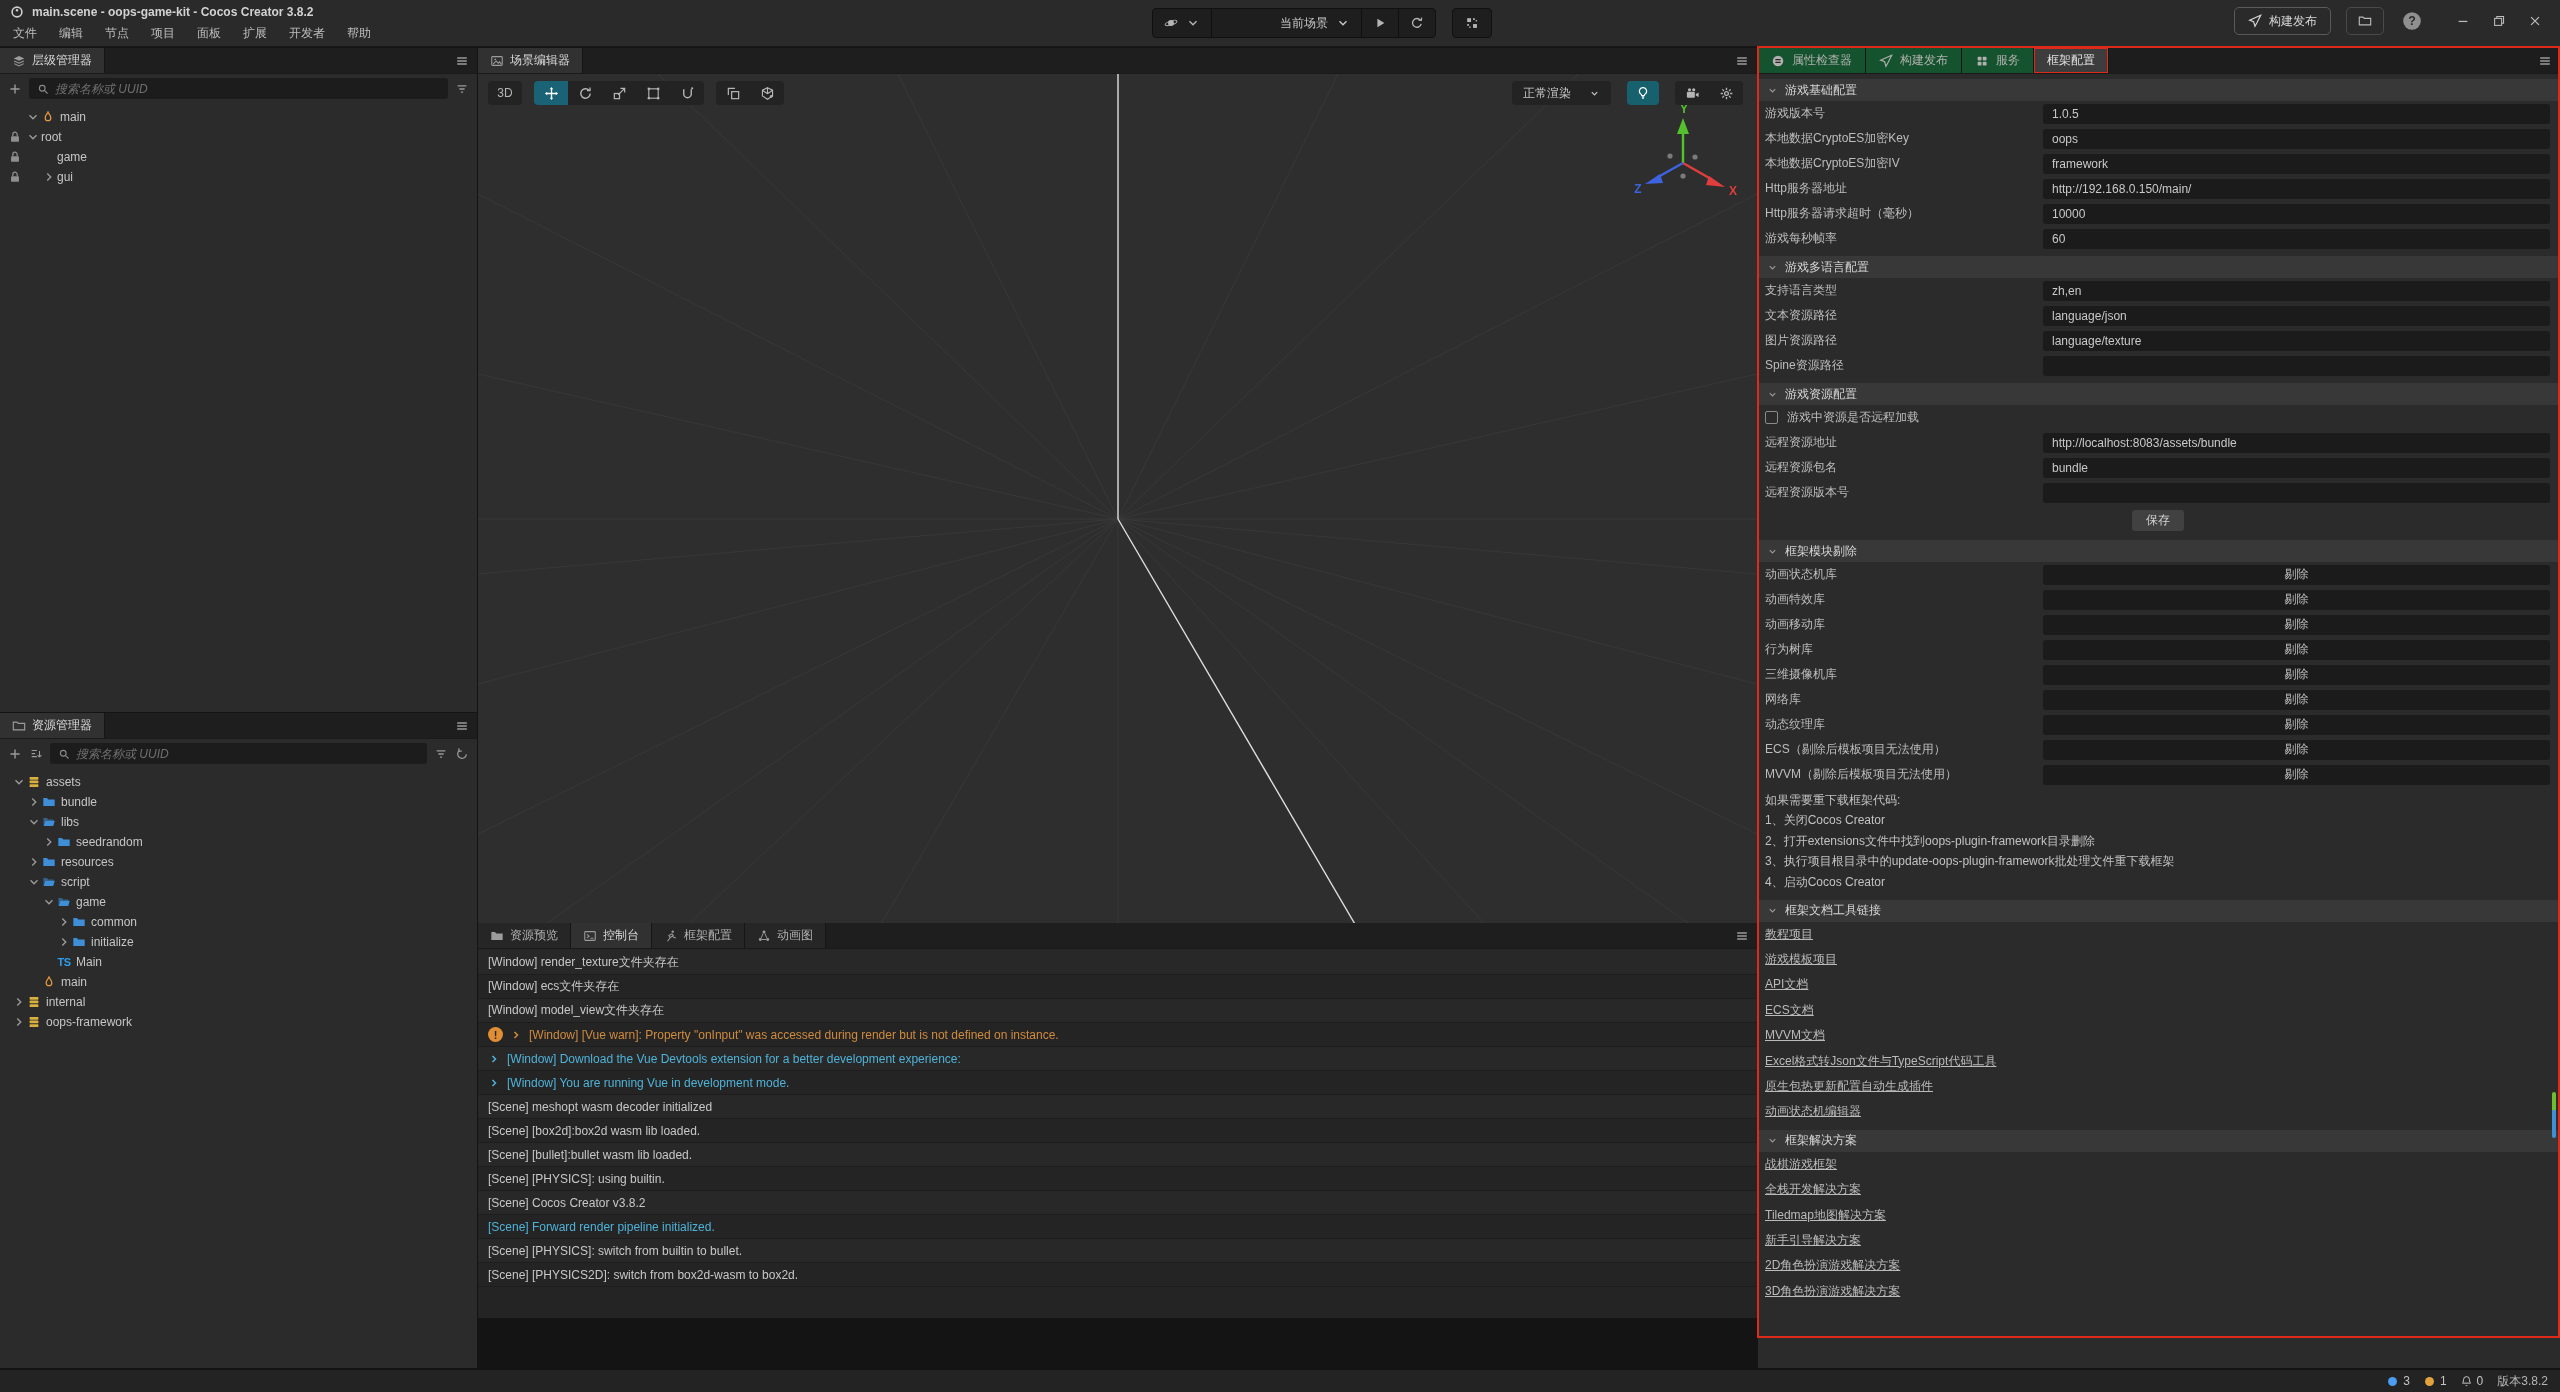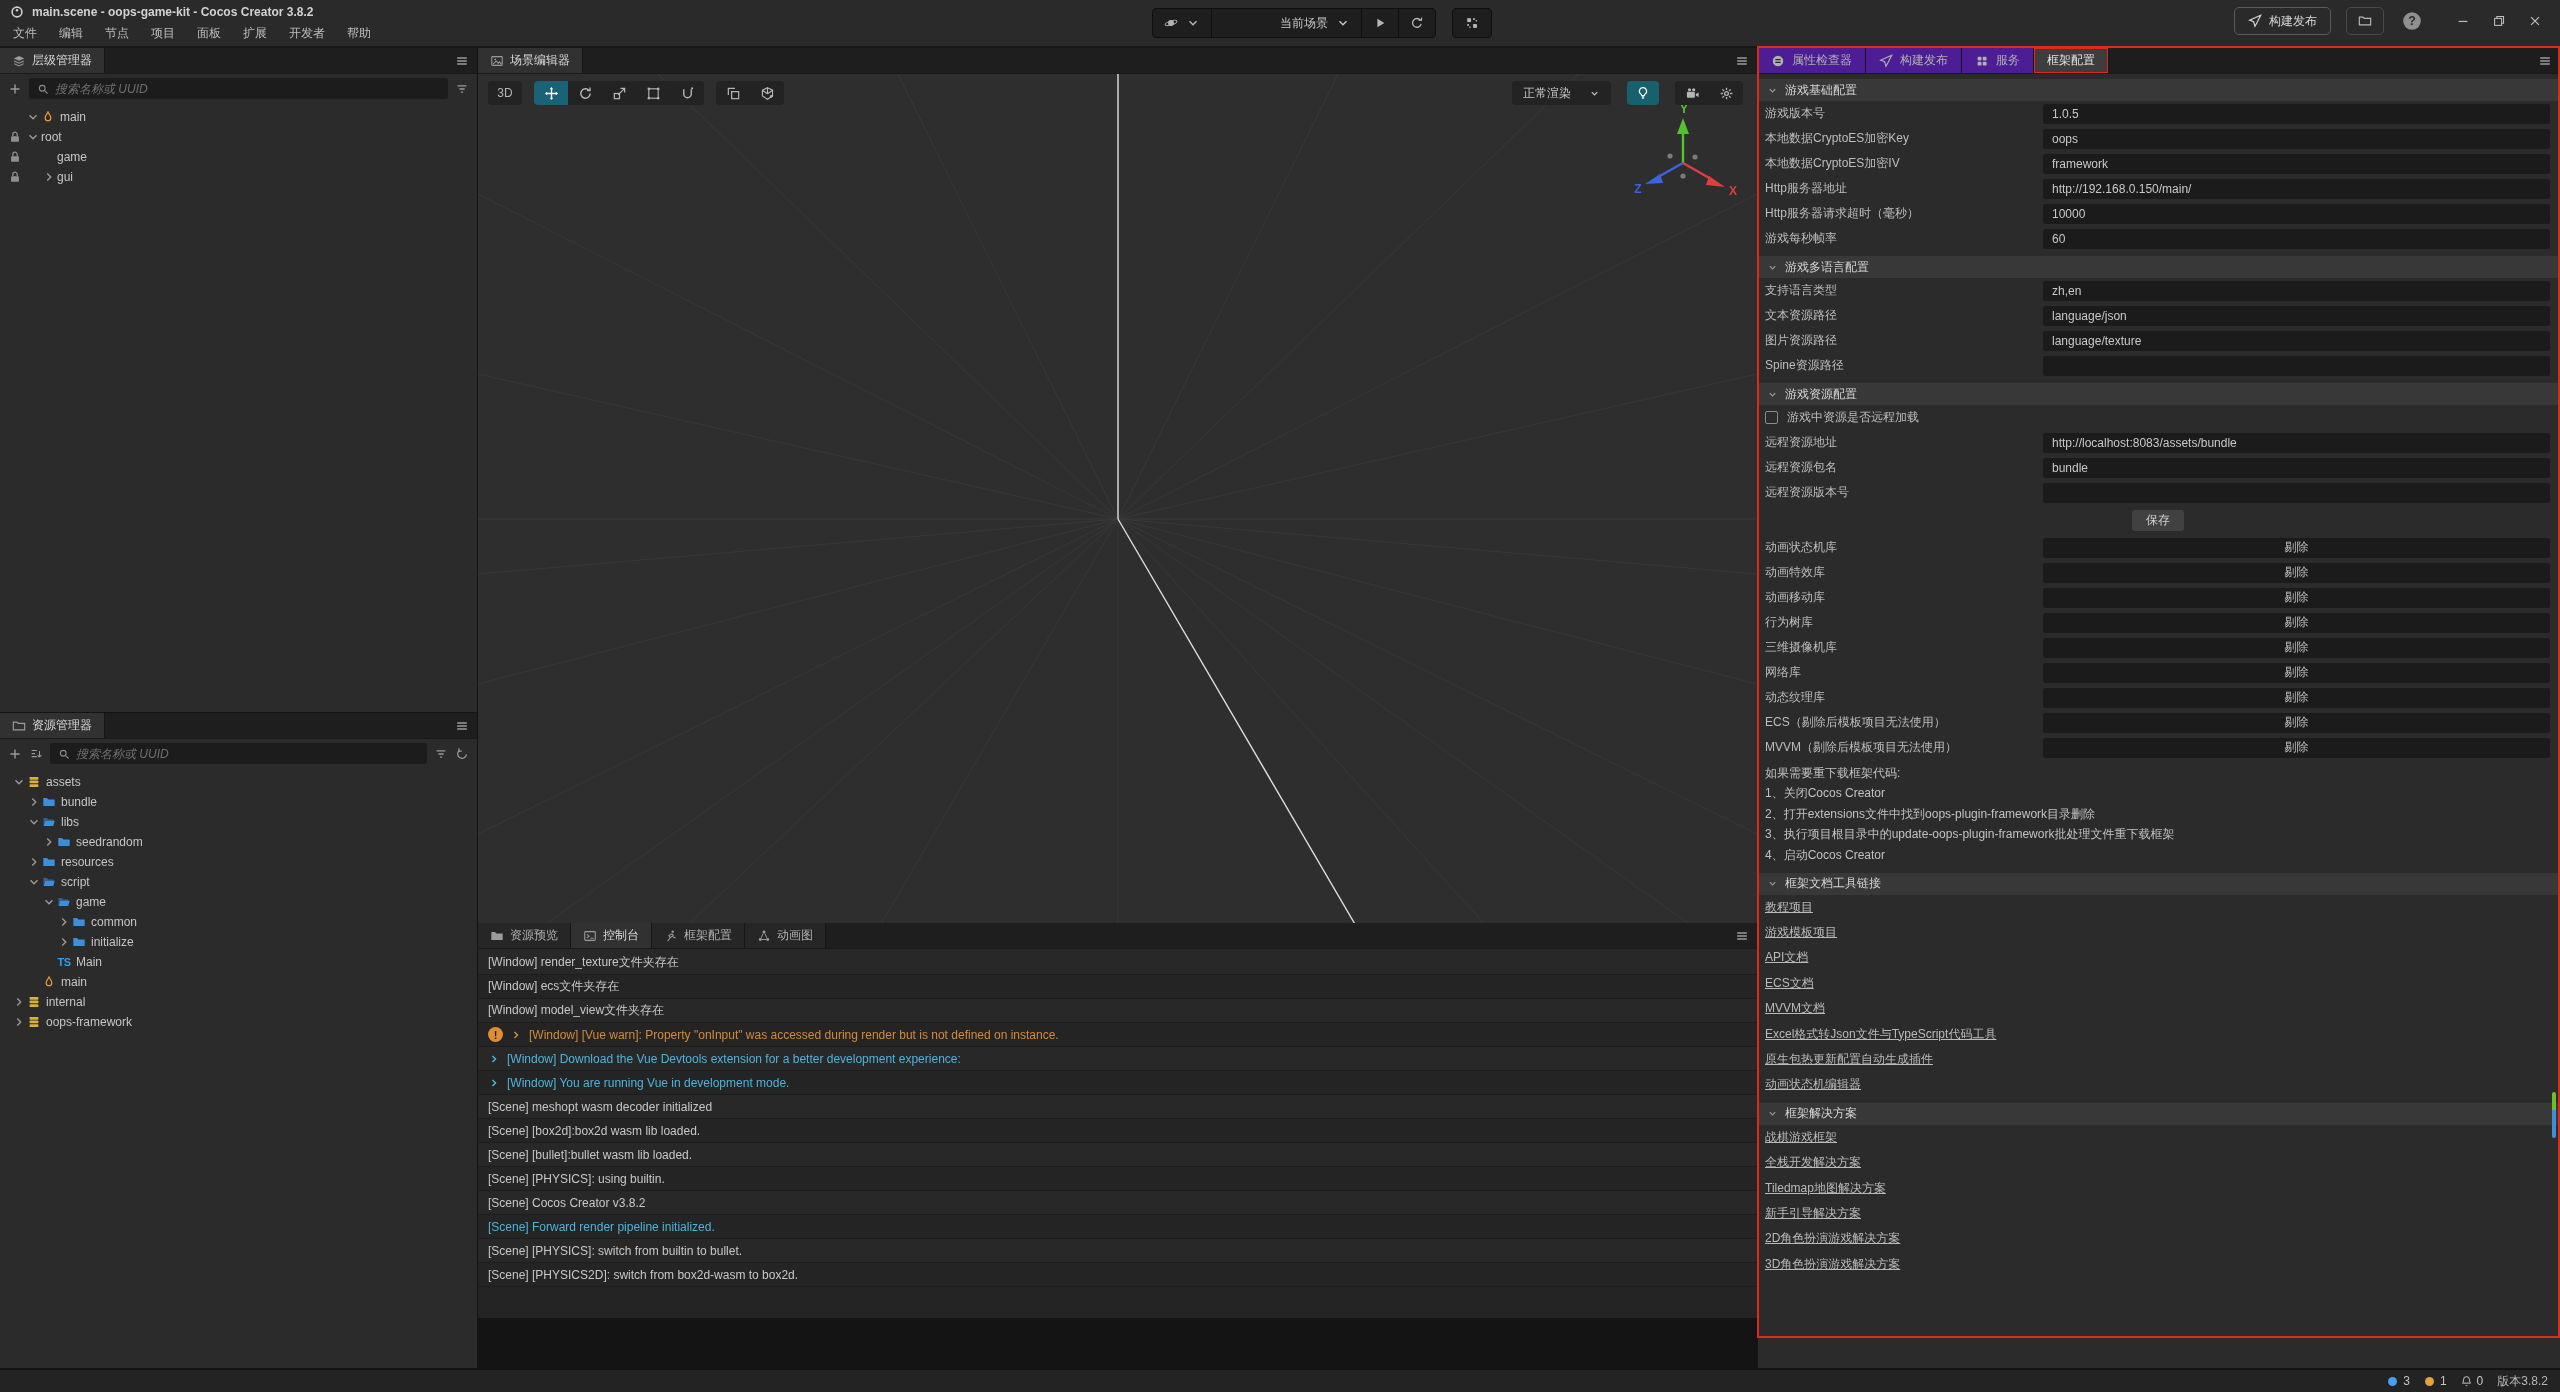--- a/index.html
+++ b/index.html
@@ -75,21 +75,21 @@
 .logs{position:absolute;top:28px;left:0;right:0;bottom:0;background:#242424;overflow:hidden}
 .log-row{height:24px;display:flex;align-items:center;padding:0 10px;gap:7px;border-bottom:1px solid #1d1d1d;color:#c8c8c8;white-space:nowrap}
 .log-row:nth-child(odd){background:#282828}
 .log-row.warn{color:#d08b3e}
 .log-row.link{color:#4fb3d9}
 .badge-warn{width:15px;height:15px;border-radius:50%;background:#e08e33;color:#242424;font-weight:bold;display:flex;align-items:center;justify-content:center;font-size:11px;flex:none}
 .exp{width:12px;height:12px}
 
 
 #inspector .tabbar{background:#1d1d1d}
-.insp-tab{display:flex;align-items:center;gap:7px;padding:0 13px;background:#4c1d95;border-right:1px solid #151515;color:#b0b0b0}
+.insp-tab{display:flex;align-items:center;gap:7px;padding:0 13px;background:#14532d;border-right:1px solid #151515;color:#b0b0b0}
 .insp-tab.active{background:#3d3d3d;color:#e2e2e2}
 .insp-tab.hl{box-shadow:inset 0 0 0 1px #de2a1a}
 .insp-body{position:absolute;top:26px;left:0;right:0;bottom:0;overflow:hidden;background:#2b2b2b}
 .sec-h{height:22px;margin-top:5px;background:#383838;display:flex;align-items:center;padding:0 9px;gap:7px;color:#d6d6d6}
 .sec-h .icon{width:11px;height:11px;color:#9c9c9c}
 .row-f{height:25px;display:flex;align-items:center;padding:0 10px 0 7px}
 .row-f .lab{width:278px;flex:none;color:#bdbdbd;overflow:hidden;white-space:nowrap}
 .val{flex:1;height:20px;background:#1b1b1b;border:none;border-radius:3px;color:#c9c9c9;padding:0 9px;outline:none;font-size:12px;font-family:inherit;min-width:0}
 .mod-bar{flex:1;height:20px;background:#1b1b1b;border-radius:3px;display:flex;align-items:center;justify-content:center;color:#c0c0c0}
 .chk-row{height:25px;display:flex;align-items:center;padding:0 7px;gap:9px;color:#bdbdbd}
@@ -1045,20 +1045,28 @@
         <span class="lab">远程资源包名</span>
         <input class="val" value="bundle" style="">
       </div>
       <div class="row-f">
         <span class="lab">远程资源版本号</span>
         <input class="val" style="">
       </div>
       <div class="save-row">
         <div class="save-btn">保存</div>
       </div>
+      <div class="sec-h">
+        <span class="icon ">
+          <svg viewBox="0 0 16 16">
+            <path d="M4 6l4 4 4-4" fill="none" stroke="currentColor" stroke-width="1.6"></path>
+          </svg>
+        </span>
+        <span>框架模块剔除</span>
+      </div>
       <div class="row-f">
         <span class="lab">动画状态机库</span>
         <span class="mod-bar">剔除</span>
       </div>
       <div class="row-f">
         <span class="lab">动画特效库</span>
         <span class="mod-bar">剔除</span>
       </div>
       <div class="row-f">
         <span class="lab">动画移动库</span>

